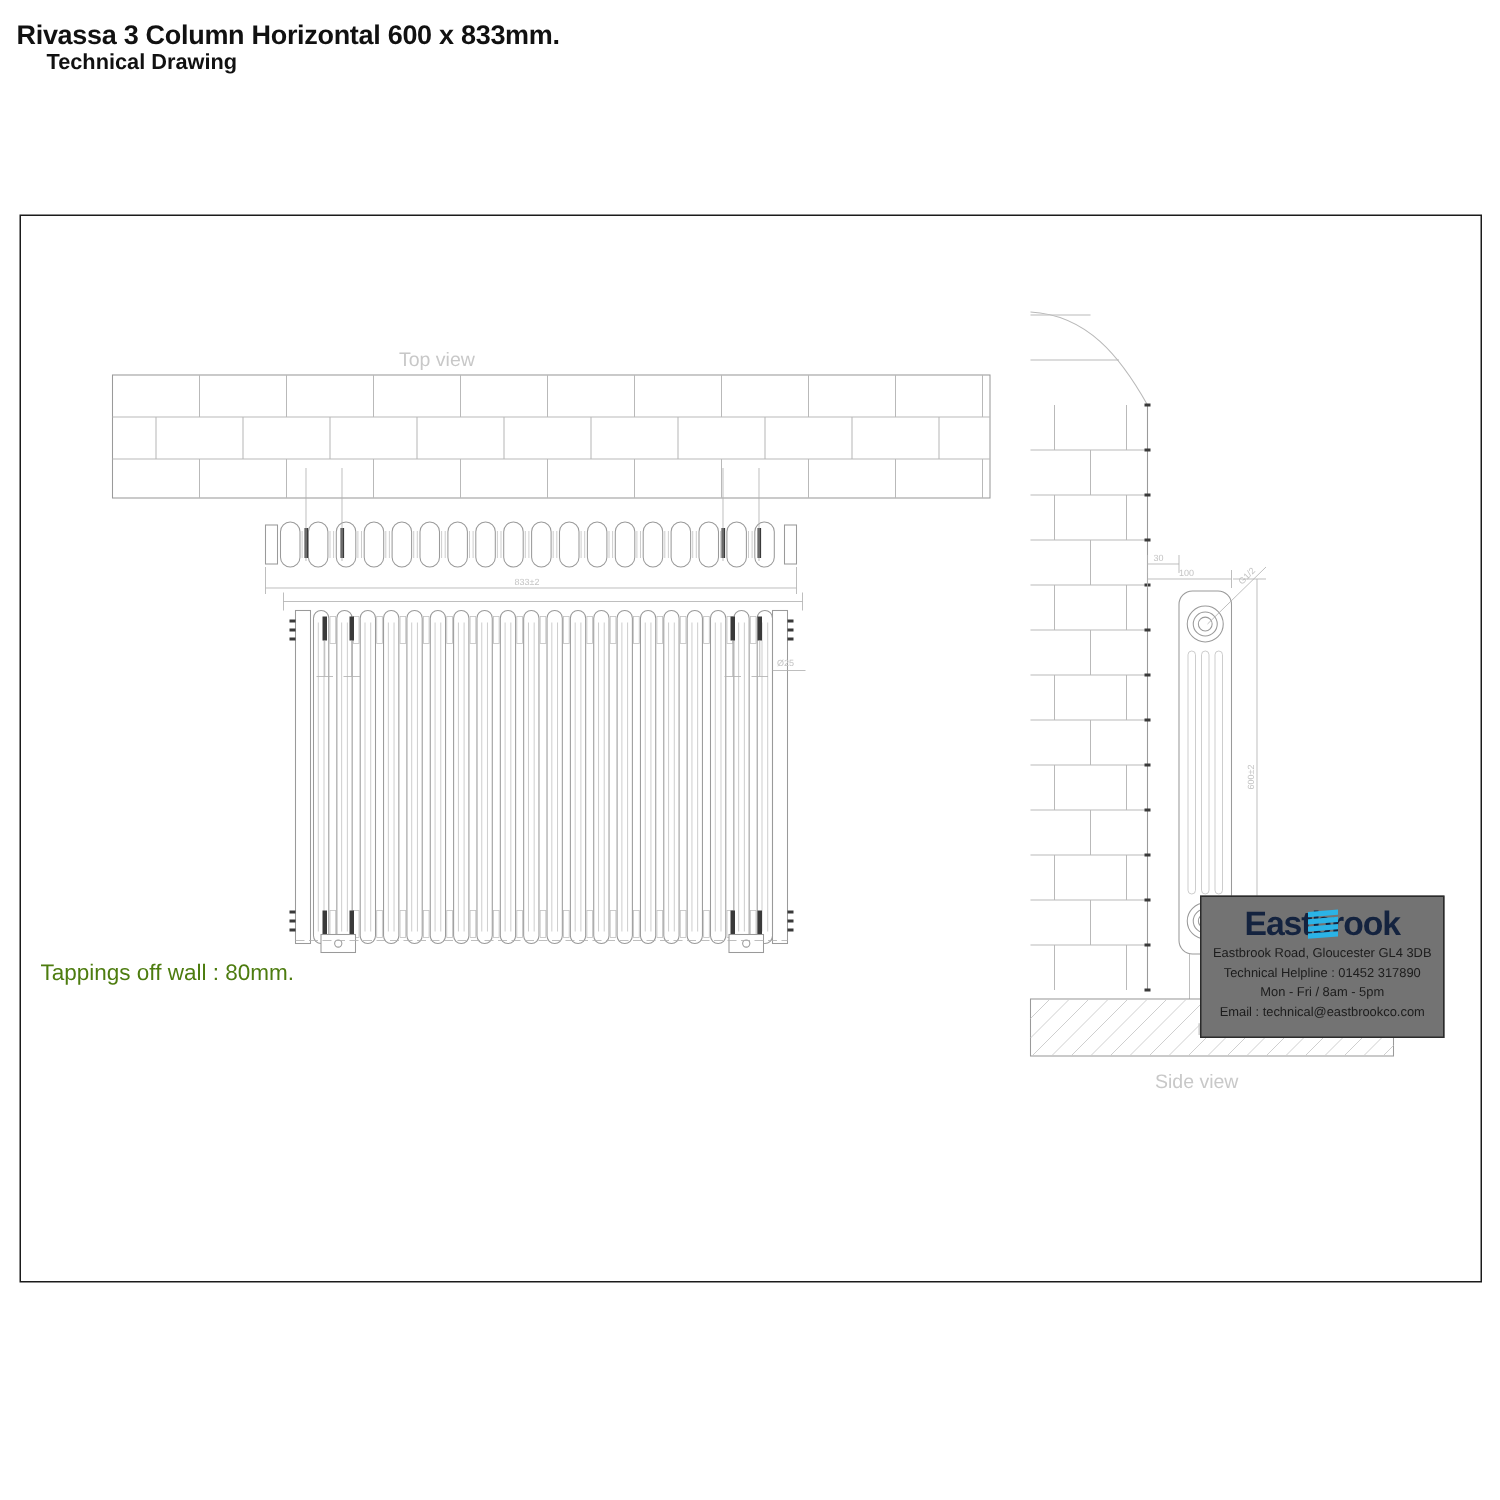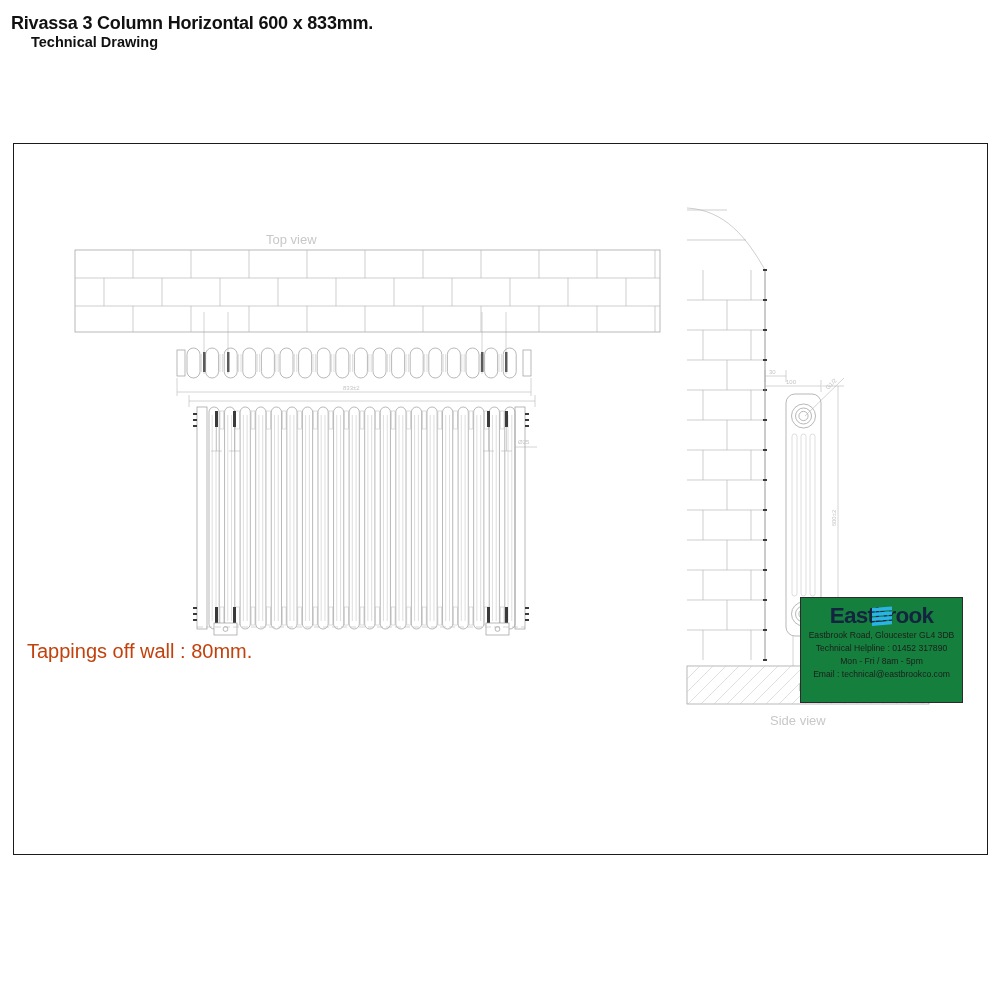--- a/index.html
+++ b/index.html
@@ -49,35 +49,35 @@
     line-height: 1.12;
     margin-top: 1px;
     margin-left: 20px;
   }
 
   
   #tappings-note {
     position: absolute;
     left: 27px;
     top: 640px;
-    font-size: 20px;
-    color: #c2410c;
+    font-size: 15px;
+    color: #4d7c0f;
     white-space: nowrap;
   }
 
   
   #logo-block {
     position: absolute;
     left: 800px;
     top: 597px;
     width: 163px;
-    height: 106px;
+    height: 95px;
     border: 1.3px solid #2b2b2b;
     box-sizing: border-box;
-    background: #15803d;
+    background: #737373;
     padding: 5px 4px 4px 4px;
   }
   #logo-row {
     display: flex;
     align-items: center;
     justify-content: center;
     gap: 5px;
     height: 26px;
   }
   #brand-word {

